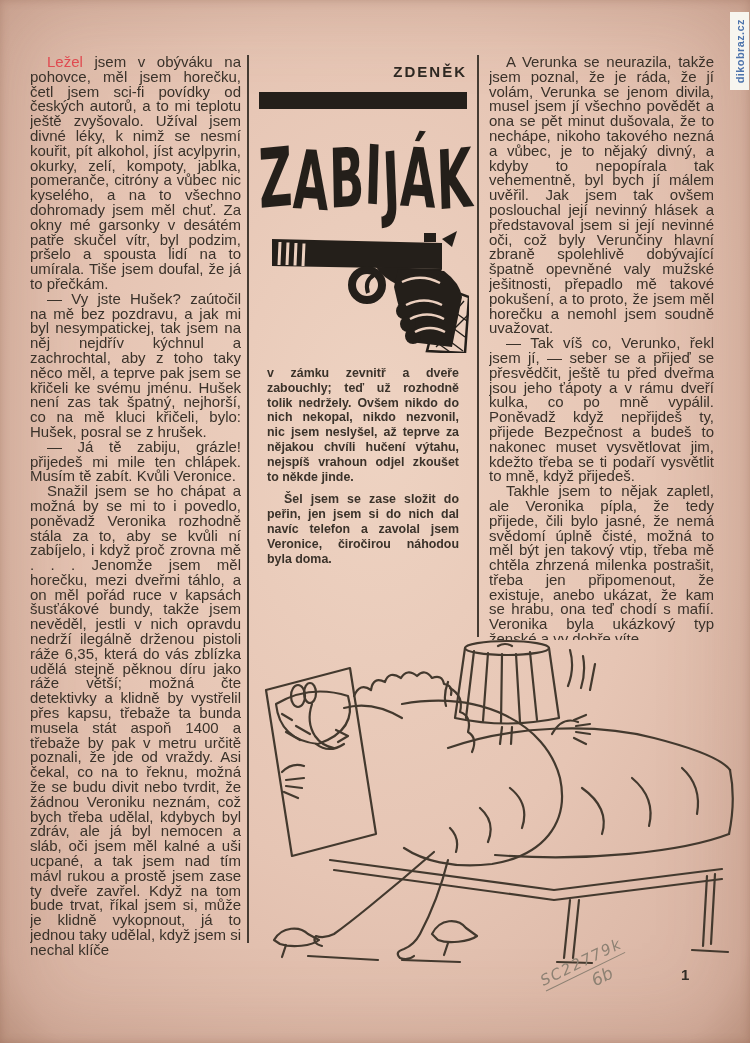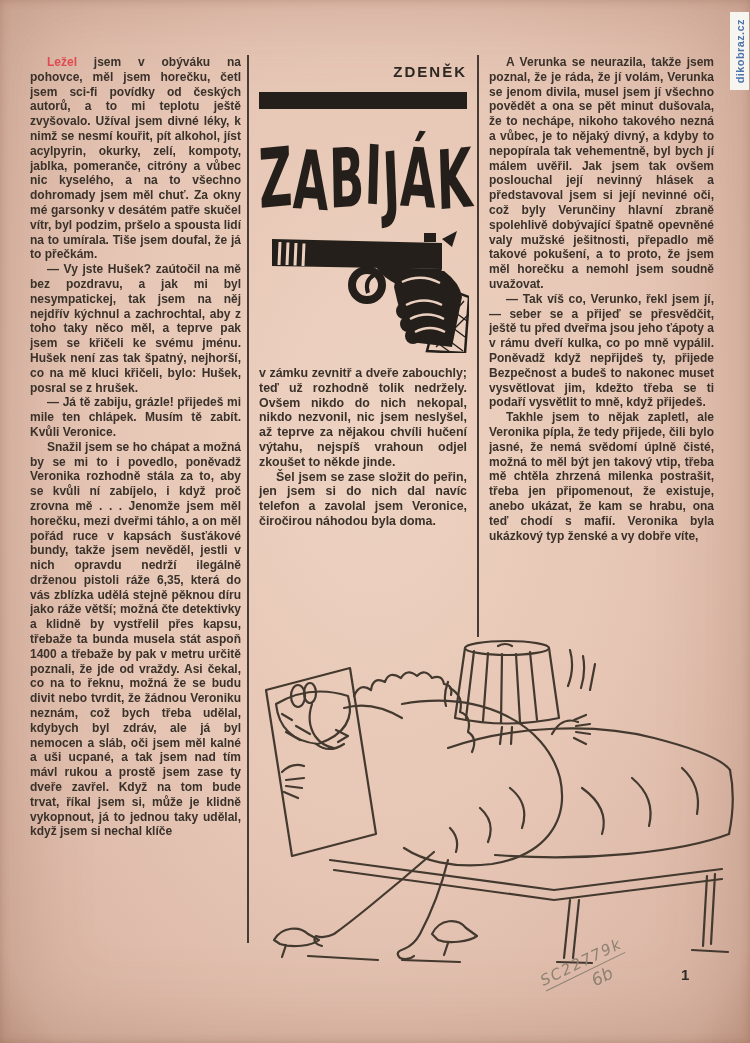--- a/index.html
+++ b/index.html
@@ -3,27 +3,27 @@
 <meta charset="utf-8">
 <style>
   html,body{margin:0;padding:0;background:#6b6560;}
   #page{
     position:relative;width:750px;height:1043px;overflow:hidden;
     background:radial-gradient(ellipse at 50% 42%, #eed3c2 0%, #e6c5b4 52%, #d8b3a2 92%, #c9a390 100%);
     box-shadow:inset 0 0 90px rgba(128,78,56,.28), inset 0 0 10px rgba(110,64,44,.25);
     font-family:"Liberation Sans", sans-serif;
     color:#3a322a;
   }
-  .col{position:absolute;font-size:12px;line-height:14.8px;font-weight:700;text-align:justify;overflow:hidden;}
+  .col{position:absolute;font-size:15px;line-height:14.8px;font-weight:400;text-align:justify;overflow:hidden;}
   .col p{margin:0;text-indent:17px;}
   .lead{color:#e04a50;}
   .col-left{left:30px;top:55px;width:211px;height:915px;}
   .col-mid{position:absolute;left:259px;top:52px;width:208px;}
   .col-mid .flow{font-size:12.4px;line-height:14.8px;font-weight:700;text-align:justify;}
-  .col-mid .flow p{margin:0;text-indent:17px;}
+  .col-mid .flow p{margin:8px;text-indent:17px;}
   .col-mid .flow p.cont{text-indent:0;}
   .col-right{left:489px;top:55px;width:225px;height:585px;}
   .vrule{position:absolute;width:1.5px;background:#463c33;}
   .vrule1{left:247px;top:55px;height:888px;}
   .vrule2{left:477px;top:55px;height:582px;}
   .author{ text-align:right;font-size:15px;line-height:24px;font-weight:700;letter-spacing:2px;color:#2e2822;margin-top:8px;}
   .bar{height:17px;background:#241f1a;margin-top:8px;}
   .title-box{height:93px;margin-top:21px;overflow:visible;}
   .title{display:flex;gap:1px;font-family:"DejaVu Sans", sans-serif;font-weight:bold;font-size:62px;color:#241f1a;transform:scale(.74,1.32);transform-origin:0 0;white-space:nowrap;}
   .title span{display:inline-block;}

